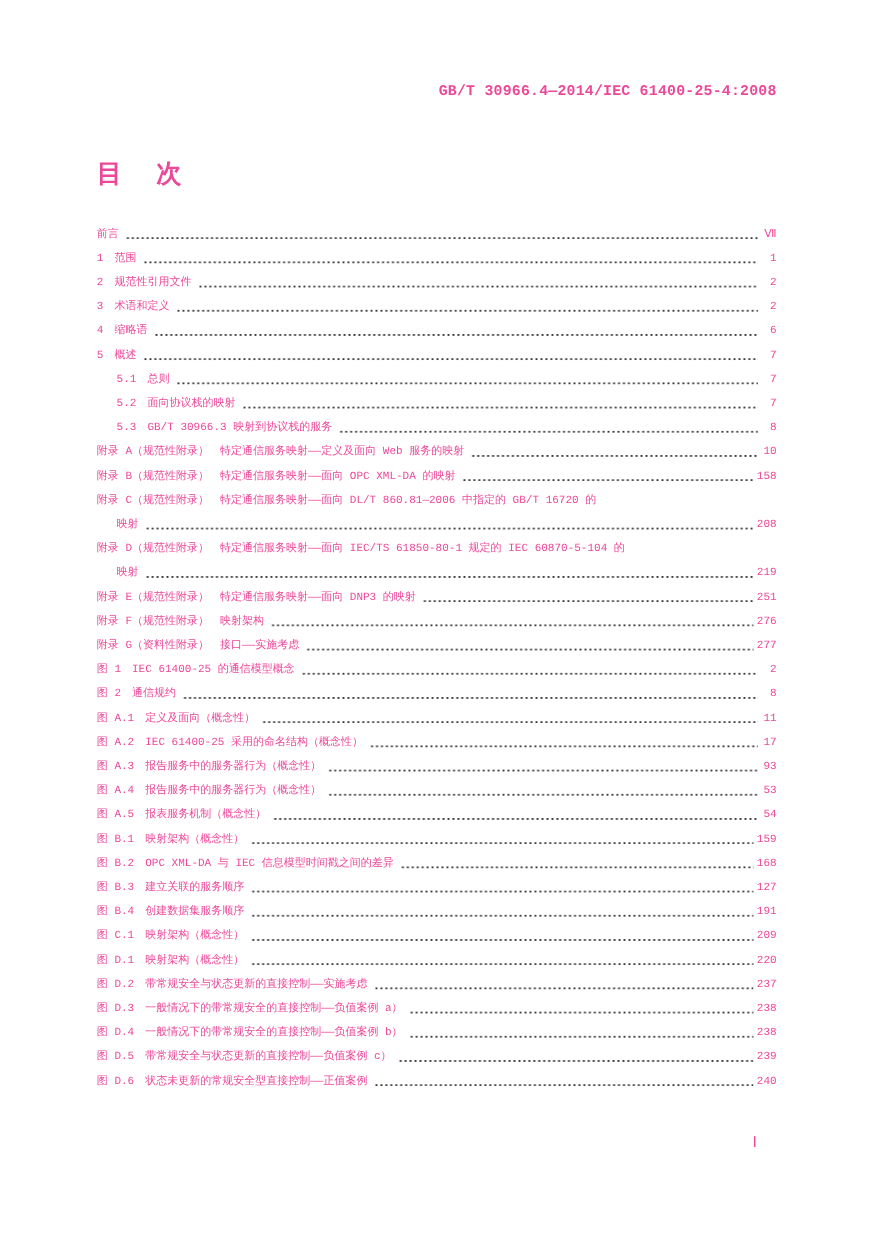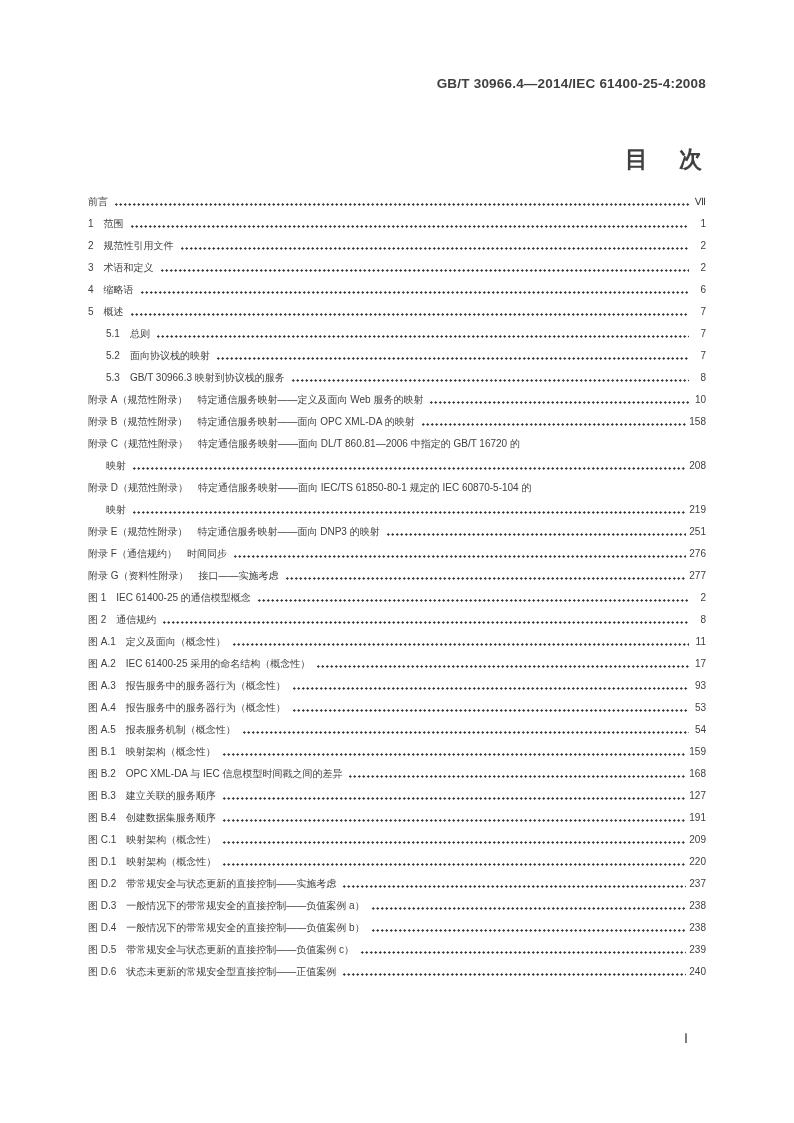--- a/index.html
+++ b/index.html
@@ -7,36 +7,36 @@
     padding: 0;
     background: #ffffff;
   }
   .page {
     position: relative;
     width: 794px;
     height: 1123px;
     box-sizing: border-box;
     padding: 76px 88px 0 88px;
     background: #ffffff;
-    color: #404040;
-    font-family: Liberation Sans, sans-serif;
+    color: #ec4899;
+    font-family: Liberation Mono, monospace;
     overflow: hidden;
   }
   .doc-header {
     height: 18px;
     text-align: right;
     font-size: 13.5px;
     font-weight: bold;
     letter-spacing: 0.2px;
   }
   .toc-title {
-    margin: 50px 0 16px 0;
+    margin: 50px 0 28px 0;
     height: 31px;
     line-height: 31px;
-    text-align: right;
+    text-align: left;
     font-size: 23px;
     font-weight: bold;
     letter-spacing: 4px;
   }
   .toc-list { }
   .toc-list.figures { }
   .toc-row {
     display: flex;
     align-items: baseline;
     height: 22px;
@@ -156,21 +156,21 @@
         <span class="entry-text">映射</span>
         <span class="leader"></span>
         <span class="entry-page">219</span>
       </div>
       <div class="toc-row">
         <span class="entry-text">附录 E（规范性附录）　特定通信服务映射——面向 DNP3 的映射</span>
         <span class="leader"></span>
         <span class="entry-page">251</span>
       </div>
       <div class="toc-row">
-        <span class="entry-text">附录 F（通信规约）　时间同步</span>
+        <span class="entry-text">附录 F（规范性附录）　映射架构</span>
         <span class="leader"></span>
         <span class="entry-page">276</span>
       </div>
       <div class="toc-row">
         <span class="entry-text">附录 G（资料性附录）　接口——实施考虑</span>
         <span class="leader"></span>
         <span class="entry-page">277</span>
       </div>
     </div>
 

